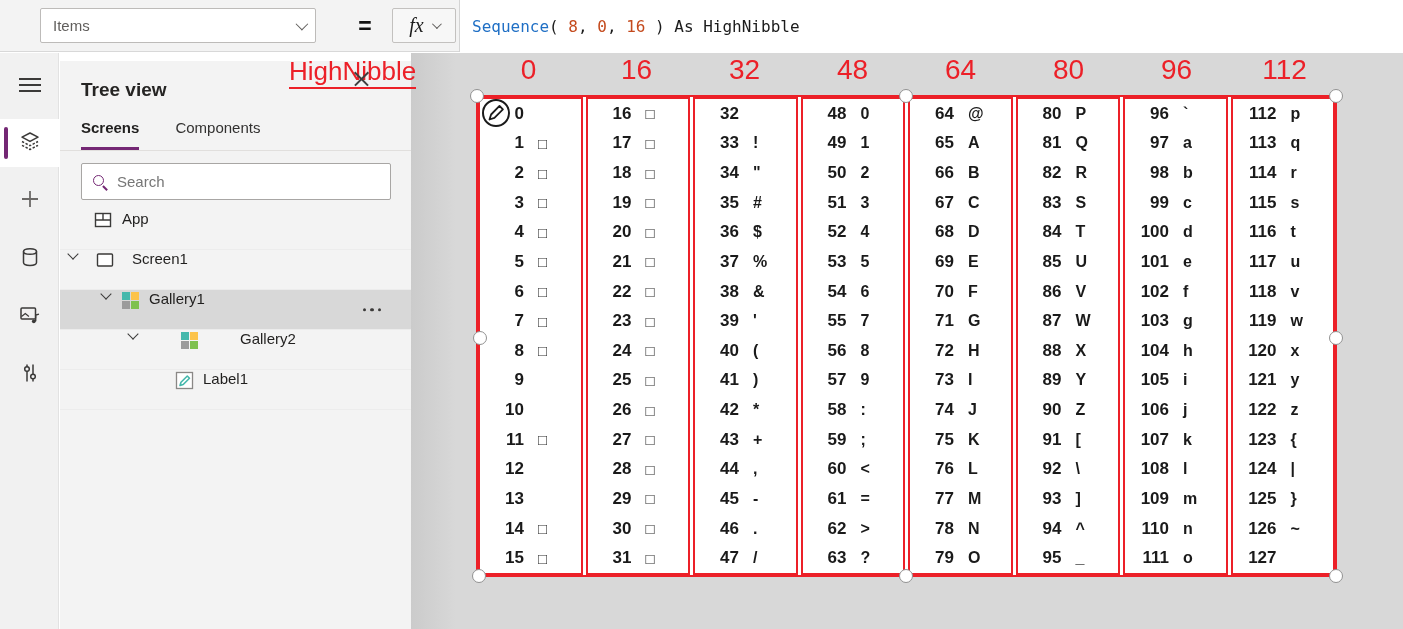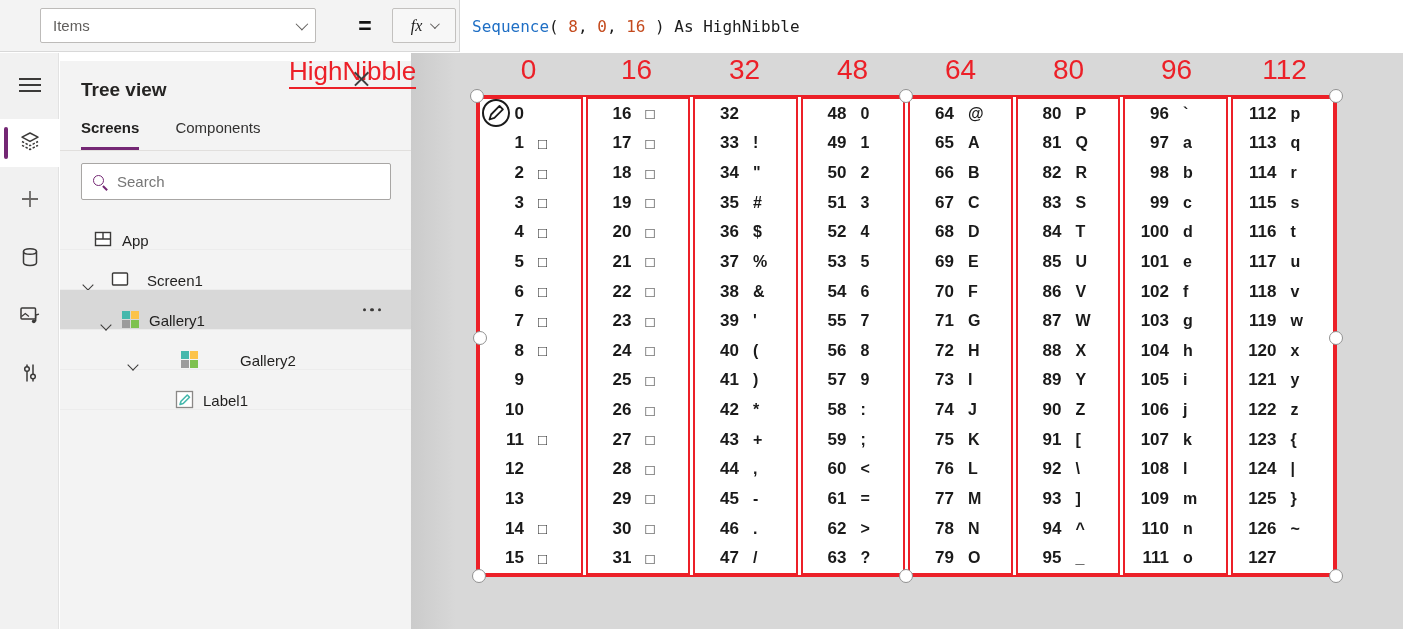--- a/index.html
+++ b/index.html
@@ -7,21 +7,21 @@
   body { font-family:"Liberation Sans", sans-serif; }
   .stage { position:relative; width:1403px; height:629px; overflow:hidden; background:#fff; }
 
   
   .topbar { position:absolute; left:0; top:0; width:1403px; height:52px; background:#f3f3f3; border-bottom:1px solid #d8d8d8; }
   .prop-dd { position:absolute; left:40px; top:8px; width:276px; height:35px; background:#fff; border:1px solid #bdbbb9; border-radius:2px; display:flex; align-items:center; padding:0 10px 0 12px; cursor:pointer; }
   .prop-dd .val { color:#605e5c; font-size:15px; flex:1; }
   .chev-glyph { width:9px; height:9px; border-right:1.5px solid #605e5c; border-bottom:1.5px solid #605e5c; transform:rotate(45deg) translateY(-2px); display:inline-block; }
   .equals { position:absolute; left:352px; top:0; width:26px; height:52px; display:flex; align-items:center; justify-content:center; font-size:23px; font-weight:700; color:#111; }
   .fx-btn { position:absolute; left:392px; top:8px; width:64px; height:35px; background:#f7f7f7; border:1px solid #c3c1bf; border-radius:2px; display:flex; align-items:center; justify-content:center; gap:8px; cursor:pointer; }
-  .fx-btn .fx { font-family:"Liberation Serif", serif; font-style:italic; font-size:16px; color:#1b1b1b; }
+  .fx-btn .fx { font-family:"Liberation Serif", serif; font-style:italic; font-size:20px; color:#1b1b1b; }
   .fx-btn .chev-glyph { width:7px; height:7px; }
   .formula-region { position:absolute; left:459px; top:0; width:944px; height:52px; background:#fff; border-left:1px solid #d4d4d4; display:flex; align-items:center; }
   .formula-text { padding-left:12px; font-family:"DejaVu Sans Mono","Liberation Mono",monospace; font-size:16px; color:#1b1b1b; white-space:pre; }
   .tk-fn { color:#1f6fc5; }
   .tk-num { color:#c44a1d; }
   .tk-plain { color:#1b1b1b; }
 
   
   .rail { position:absolute; left:0; top:53px; width:59px; height:576px; background:#f1f1f1; border-right:1px solid #e2e2e2; }
   .rail-item { position:relative; width:59px; height:48px; display:flex; align-items:center; justify-content:center; cursor:pointer; margin-top:10px; }
@@ -37,21 +37,21 @@
   .tabs { position:absolute; left:0; top:58px; width:351px; height:32px; display:flex; gap:36px; padding-left:21px; border-bottom:1px solid #e1dfdd; }
   .tab { font-size:15px; color:#323130; cursor:pointer; padding-bottom:9px; }
   .tab.sel { font-weight:700; color:#201f1e; border-bottom:3px solid #742774; }
   .search-box { position:absolute; left:21px; top:102px; width:310px; height:37px; background:#fff; border:1px solid #a8a6a4; border-radius:2px; display:flex; align-items:center; padding:0 10px; gap:9px; }
   .search-icon { position:relative; width:16px; height:16px; flex:0 0 16px; }
   .search-icon::before { content:""; position:absolute; left:1px; top:1px; width:9px; height:9px; border:1.7px solid #742774; border-radius:50%; }
   .search-icon::after { content:""; position:absolute; left:11px; top:11px; width:6px; height:1.8px; background:#742774; transform:rotate(45deg); transform-origin:left center; }
   .search-box input { border:none; outline:none; background:transparent; font-size:15px; color:#323130; font-family:"Liberation Sans",sans-serif; width:100%; }
   .search-box input::placeholder { color:#767676; }
   .tree-list { position:absolute; left:0; top:149px; width:351px; }
-  .trow { position:relative; height:40px; display:flex; align-items:flex-end; border-bottom:1px solid #ececec; cursor:pointer; }
+  .trow { position:relative; height:40px; display:flex; align-items:flex-start; border-bottom:1px solid #ececec; cursor:pointer; }
   .trow.sel { background:#d8d8d8; }
   .chev { width:20px; flex:0 0 20px; display:flex; align-items:center; }
   .chev::before { content:""; width:7px; height:7px; border-right:1.4px solid #3b3a39; border-bottom:1.4px solid #3b3a39; transform:rotate(45deg); margin-left:2px; }
   .chev.sp::before { border:none; }
   .ticon { width:20px; flex:0 0 20px; height:20px; margin-right:9px; display:flex; align-items:center; justify-content:center; }
   .tlabel { font-size:15px; color:#201f1e; }
   .more { position:absolute; right:26px; top:50%; transform:translateY(-50%); display:flex; gap:4px; padding:4px; }
   .more i { width:3.5px; height:3.5px; border-radius:50%; background:#3b3a39; }
 
   
@@ -150,21 +150,21 @@
         <div class="trow" style="padding-left: 13px;">
           <span class="chev sp"></span>
           <span class="ticon">
             <svg width="20" height="20" viewBox="0 0 20 20">
               <rect x="2.5" y="3.5" width="15" height="13" fill="#fff" stroke="#3b3a39" stroke-width="1.4"></rect>
               <path d="M2.5 10h15M10 3.5V10" stroke="#3b3a39" stroke-width="1.4" fill="none"></path>
             </svg>
           </span>
           <span class="tlabel">App</span>
         </div>
-        <div class="trow" style="padding-left: 22px; gap: 8px;">
+        <div class="trow" style="padding-left: 7px; gap: 8px;">
           <span class="chev"></span>
           <span class="ticon">
             <svg width="20" height="20" viewBox="0 0 20 20">
               <rect x="2.5" y="4" width="15" height="12" rx="1" fill="#fff" stroke="#3b3a39" stroke-width="1.4"></rect>
             </svg>
           </span>
           <span class="tlabel">Screen1</span>
         </div>
         <div class="trow sel" style="padding-left: 40px;">
           <span class="chev"></span>

